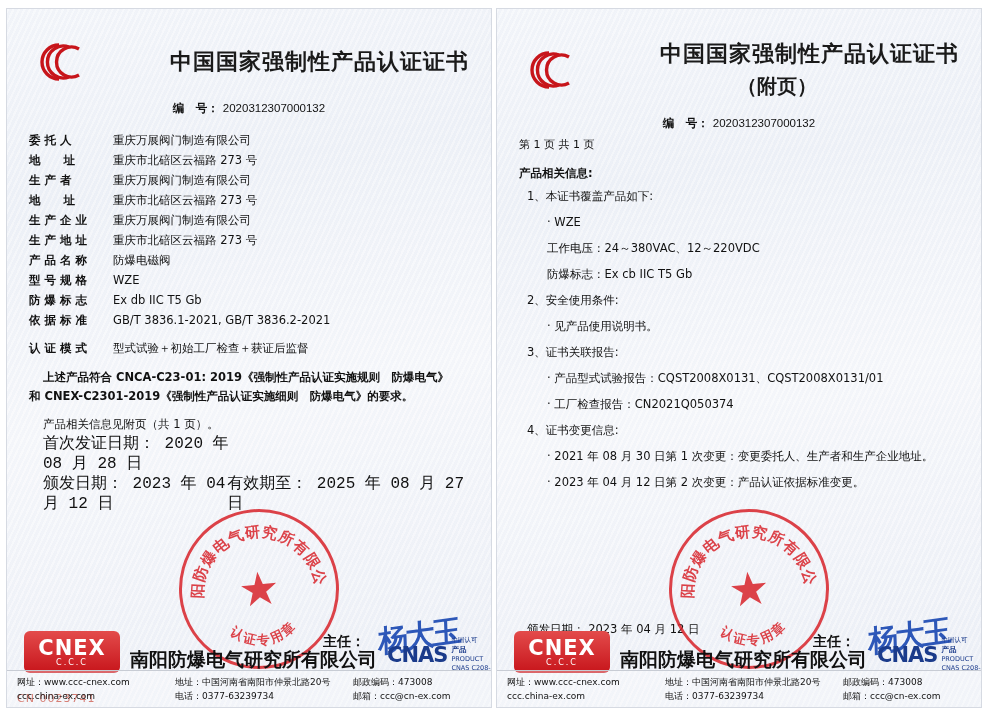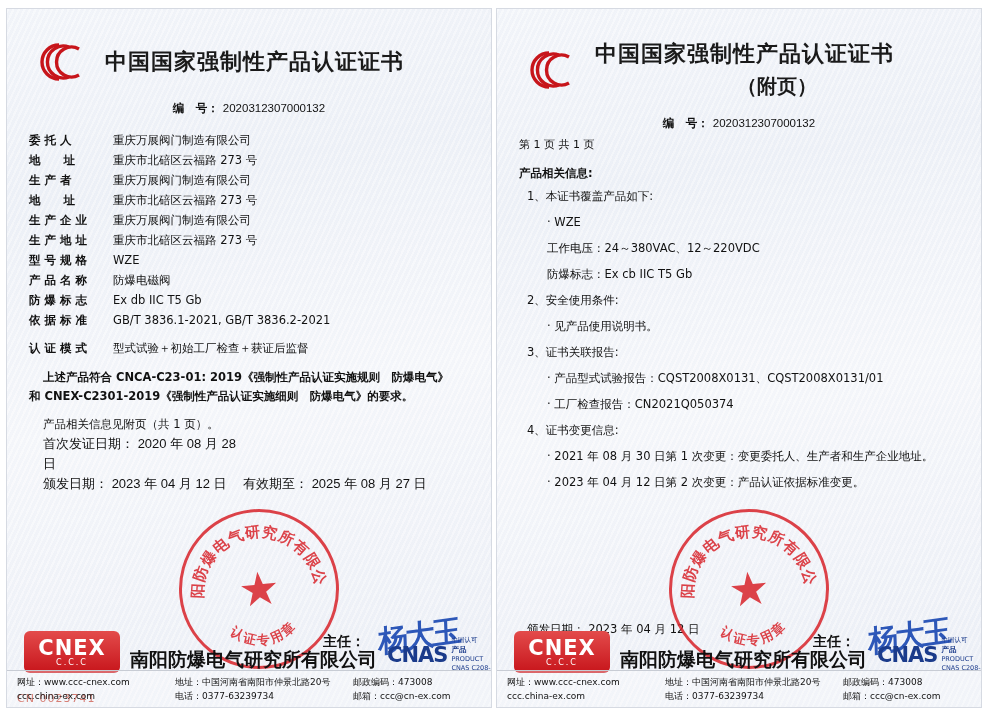--- a/index.html
+++ b/index.html
@@ -38,20 +38,21 @@
 
   
   .head { display:flex; align-items:center; gap:14px; margin-top:14px; }
   .ccc-logo { width:62px; height:46px; flex:none; position:relative; }
   .ccc-logo svg { display:block; }
   .title-wrap { flex:1; }
   .title {
     font-family:"DejaVu Sans", sans-serif;
     font-size:22px; font-weight:bold; letter-spacing:1px; color:#1a1a1a;
     white-space:nowrap;
+    text-align:right;
   }
   .subtitle {
     font-family:"DejaVu Sans", sans-serif;
     font-size:20px; font-weight:bold; text-align:center; margin-top:4px; color:#1a1a1a;
   }
   .certno {
     text-align:center; font-size:11.5px; margin-top:16px; font-weight:bold;
     font-family:"DejaVu Sans", sans-serif;
   }
   .certno .num { font-weight:normal; font-family:"Liberation Sans", sans-serif; }
@@ -71,21 +72,21 @@
   .para {
     font-size:11.5px; line-height:19px; font-weight:bold;
     font-family:"DejaVu Sans", sans-serif;
     margin-top:10px; padding-left:14px;
   }
   .para2 { font-weight:bold; padding-left:0; margin-top:0; }
   .note {
     font-size:11.5px; line-height:20px; font-family:"DejaVu Sans", sans-serif;
     padding-left:14px; margin-top:8px;
   }
-  .daterow { display:flex; font-size:13px; font-family:Liberation Sans, sans-serif; padding-left:14px; line-height:20px;}
+  .daterow { display:flex; font-size:16px; font-family:Liberation Mono, monospace; padding-left:14px; line-height:20px;}
   .daterow .c1 { width:200px; }
   .underline-note {
     font-size:11.5px; font-weight:bold; font-family:"DejaVu Sans", sans-serif;
     padding-left:14px; margin-top:8px; text-decoration:underline;
   }
 
   
   .sec-title { font-size:11.5px; font-weight:bold; font-family:"DejaVu Sans", sans-serif; margin-top:14px; }
   .li { font-size:11.5px; font-family:"DejaVu Sans", sans-serif; line-height:21px; margin-top:5px; }
   .li.l1 { padding-left:8px; }
@@ -219,26 +220,26 @@
         </div>
         <div class="frow">
           <div class="flabel">生 产 企 业</div>
           <div class="fval">重庆万展阀门制造有限公司</div>
         </div>
         <div class="frow">
           <div class="flabel">生 产 地 址</div>
           <div class="fval">重庆市北碚区云福路 273 号</div>
         </div>
         <div class="frow">
+          <div class="flabel">产 品 名 称</div>
+          <div class="fval">防爆电磁阀</div>
+        </div>
+        <div class="frow">
           <div class="flabel">型 号 规 格</div>
           <div class="fval">WZE</div>
-        </div>
-        <div class="frow">
-          <div class="flabel">产 品 名 称</div>
-          <div class="fval">防爆电磁阀</div>
         </div>
         <div class="frow">
           <div class="flabel">防 爆 标 志</div>
           <div class="fval">Ex db IIC T5 Gb</div>
         </div>
         <div class="frow">
           <div class="flabel">依 据 标 准</div>
           <div class="fval">GB/T 3836.1-2021, GB/T 3836.2-2021</div>
         </div>
         <div class="gap"></div>

